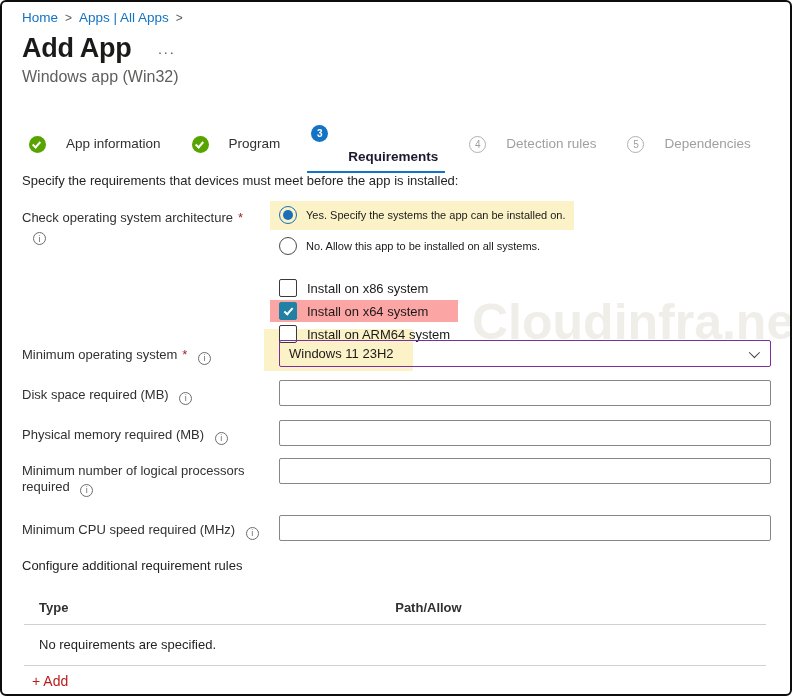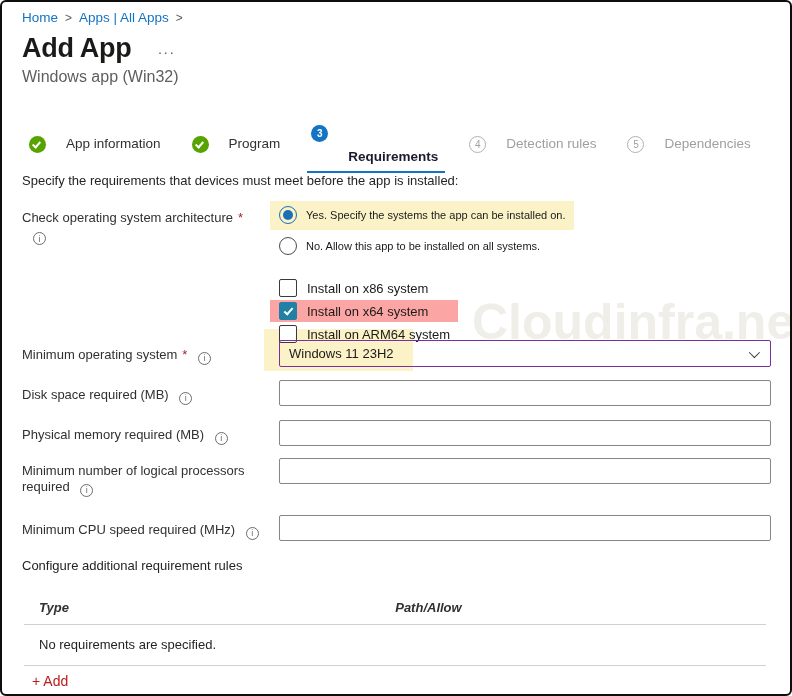--- a/index.html
+++ b/index.html
@@ -70,21 +70,21 @@
   .dropdown { position:relative; width:492px; height:27px; border:1.5px solid #7b2f9e; border-radius:2px;
     background:transparent; display:flex; align-items:center; padding:0 30px 0 9px; cursor:pointer; font-size:13px; color:#1b1a19; }
   .chev { position:absolute; right:13px; top:9px; width:8px; height:8px;
     border-right:1.5px solid #3b3a39; border-bottom:1.5px solid #3b3a39; transform:rotate(45deg) translateY(-2px); }
   .txt-input { width:492px; height:26px; border:1px solid #878685; border-radius:2px; background:#fff;
     font-family:inherit; font-size:13px; padding:0 8px; color:#1b1a19; outline:none; display:block; }
   
   .section-heading { position:absolute; left:20px; top:556px; font-size:13px; color:#252423; z-index:2; }
   
   .rules-table { position:absolute; left:22px; right:24px; top:591px; z-index:2; font-size:13px; }
-  .rules-head { display:flex; padding:7px 0 9px 15px; font-weight:700; color:#323130; border-bottom:1px solid #d2d0ce;font-style:italic; }
+  .rules-head { display:flex; padding:7px 0 9px 15px; font-weight:700; color:#323130; border-bottom:1px solid #d2d0ce; }
   .rules-head .col1 { width:49%; }
   .rules-empty { padding:12px 0 13px 15px; color:#252423; border-bottom:1px solid #d2d0ce; }
   .add-link { position:absolute; left:30px; top:671px; font-size:14px; color:#b91c1c; text-decoration:none; cursor:pointer; z-index:2; }
 </style>
 </head>
 <body>
 
 <div class="page">
 
   <div class="watermark">Cloudinfra.net</div>

